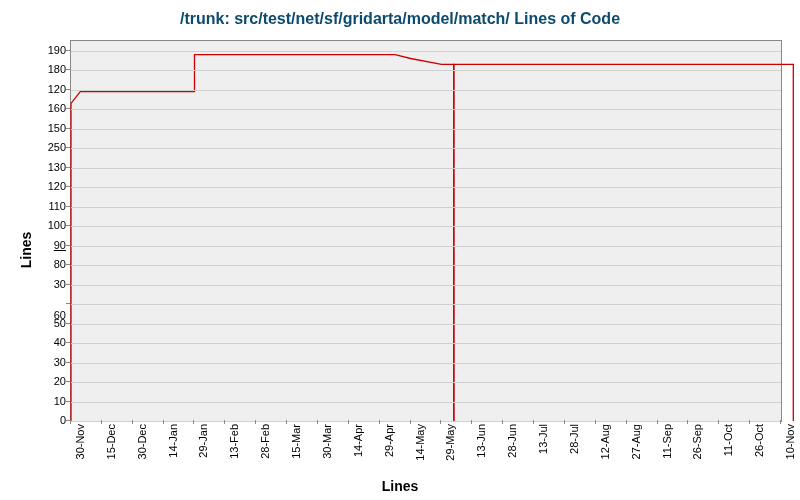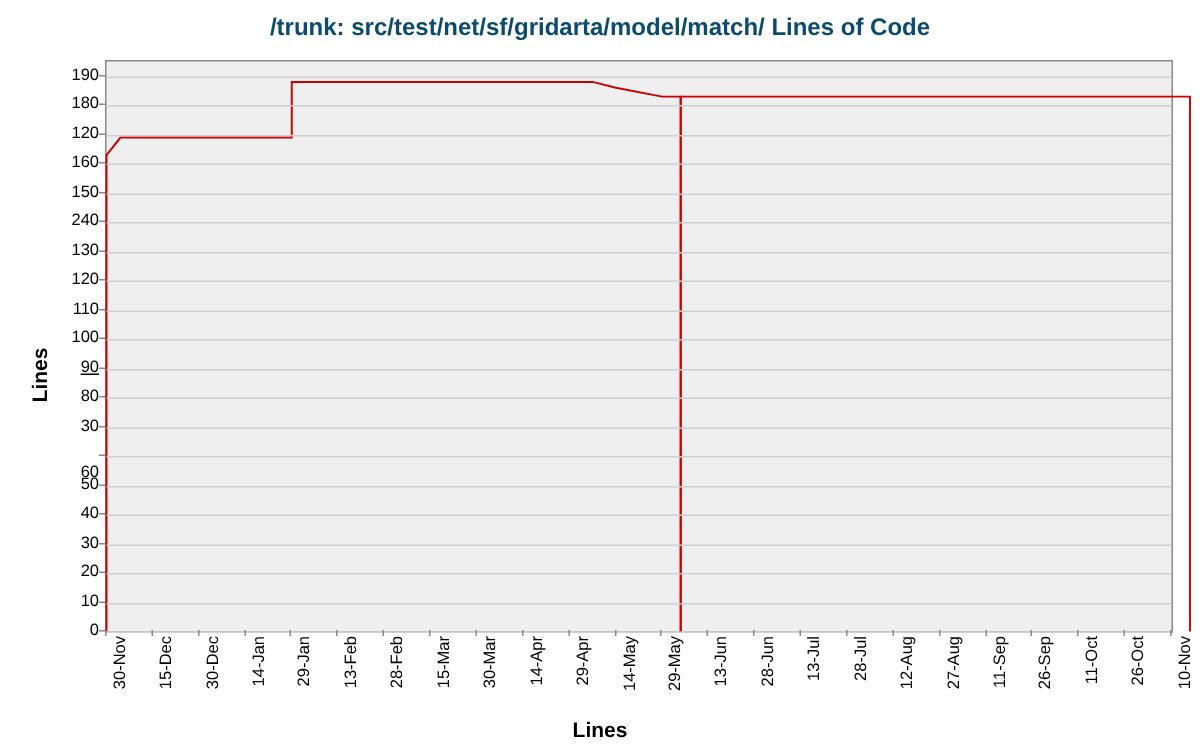--- a/index.html
+++ b/index.html
@@ -146,21 +146,21 @@
     <div class="ytick" style="top: 244.615px; text-decoration: underline;">90</div>
     <div class="tick-mark" style="left: 66px; top: 244.615px; width: 4px; height: 1px;"></div>
     <div class="ytick" style="top: 225.128px;">100</div>
     <div class="tick-mark" style="left: 66px; top: 225.128px; width: 4px; height: 1px;"></div>
     <div class="ytick" style="top: 205.641px;">110</div>
     <div class="tick-mark" style="left: 66px; top: 205.641px; width: 4px; height: 1px;"></div>
     <div class="ytick" style="top: 186.154px;">120</div>
     <div class="tick-mark" style="left: 66px; top: 186.154px; width: 4px; height: 1px;"></div>
     <div class="ytick" style="top: 166.667px;">130</div>
     <div class="tick-mark" style="left: 66px; top: 166.667px; width: 4px; height: 1px;"></div>
-    <div class="ytick" style="top: 147.179px;">240</div>
+    <div class="ytick" style="top: 147.179px;">250</div>
     <div class="tick-mark" style="left: 66px; top: 147.179px; width: 4px; height: 1px;"></div>
     <div class="ytick" style="top: 127.692px;">150</div>
     <div class="tick-mark" style="left: 66px; top: 127.692px; width: 4px; height: 1px;"></div>
     <div class="ytick" style="top: 108.205px;">160</div>
     <div class="tick-mark" style="left: 66px; top: 108.205px; width: 4px; height: 1px;"></div>
     <div class="ytick" style="top: 88.7179px;">120</div>
     <div class="tick-mark" style="left: 66px; top: 88.7179px; width: 4px; height: 1px;"></div>
     <div class="ytick" style="top: 69.2308px;">180</div>
     <div class="tick-mark" style="left: 66px; top: 69.2308px; width: 4px; height: 1px;"></div>
     <div class="ytick" style="top: 49.7436px;">190</div>

